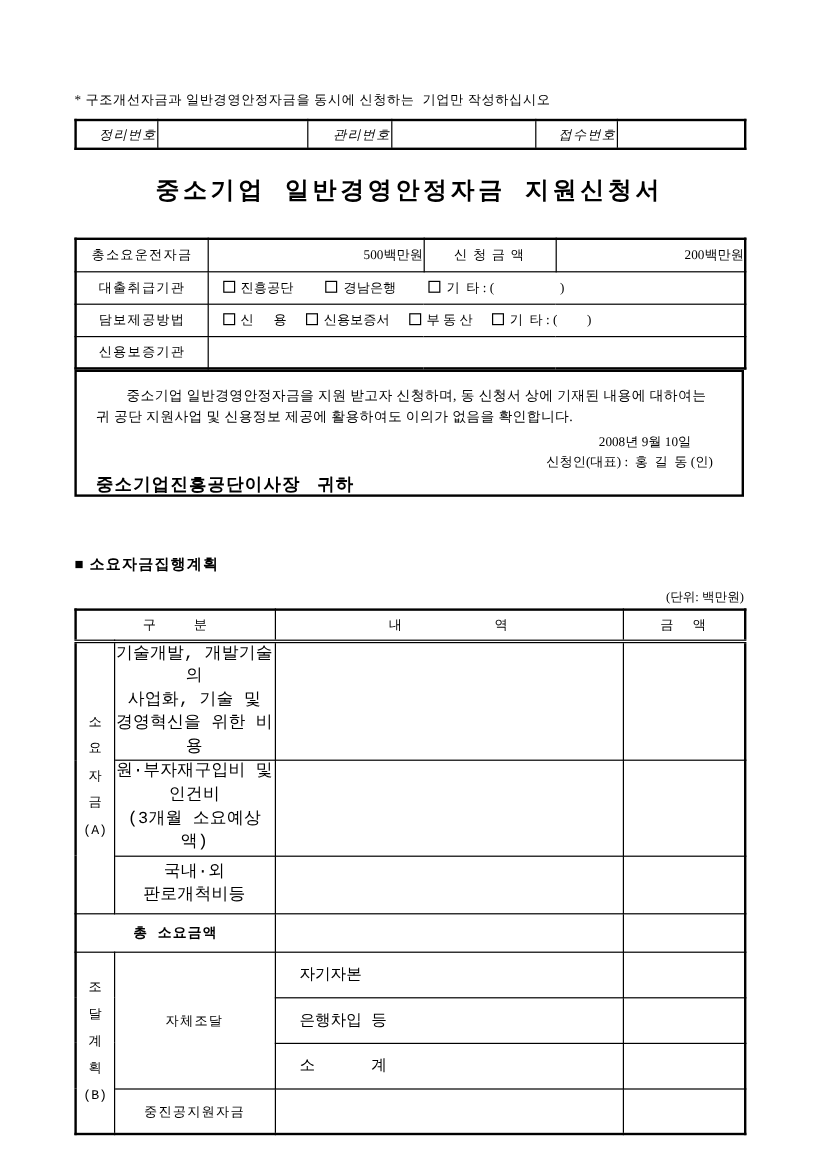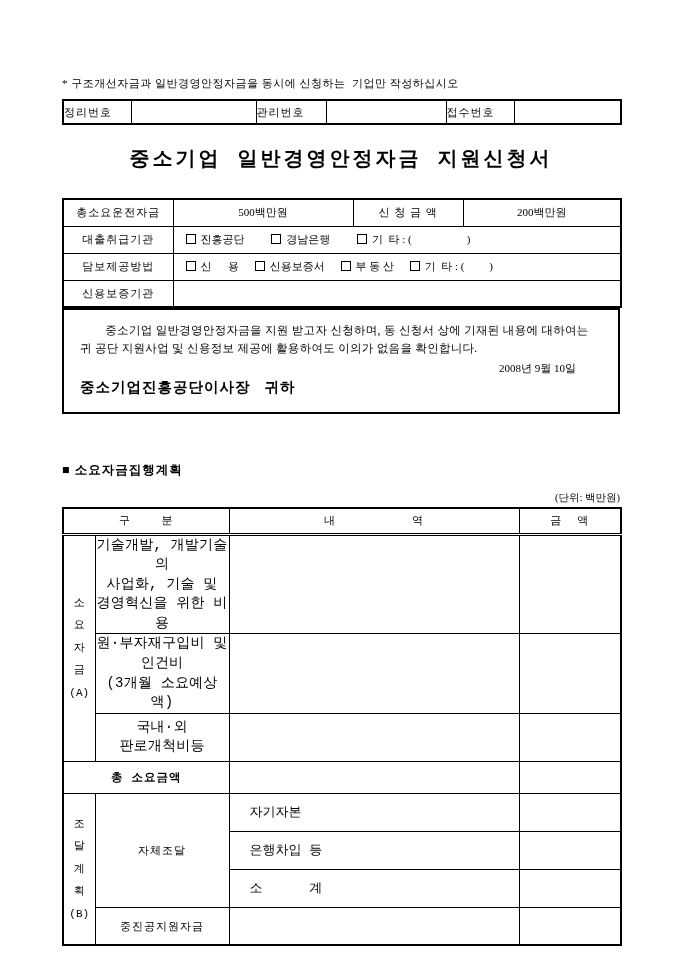--- a/index.html
+++ b/index.html
@@ -12,32 +12,32 @@
   .page { width: 680px; height: 962px; padding: 76px 60px 0 62px; position: relative; }
 
   .note { font-size: 11px; letter-spacing: 0.5px; white-space: pre; }
 
   table { border-collapse: collapse; table-layout: fixed; width: 558px; }
   td, th { border: 1px solid #000; font-size: 11px; font-weight: normal; overflow: hidden; }
 
   
   .ref-table { margin-top: 8px; border: 2px solid #000; }
   .ref-table td { height: 24px; }
-  .ref-table .lbl { text-align: left; letter-spacing: 1px; }
+  .ref-table .lbl { text-align: right; letter-spacing: 1px; font-style: italic; }
 
   .title {
     margin-top: 20px; text-align: center;
     font-size: 20px; font-weight: bold; letter-spacing: 3px; word-spacing: 8px;
   }
 
   
   .info-table { margin-top: 26px; border: 2px solid #000; }
   .info-table td { height: 27px; }
   .info-table .lbl { text-align: center; letter-spacing: 1px; white-space: pre; }
-  .info-table .amt { text-align: center; white-space: pre; }
+  .info-table .amt { text-align: right; white-space: pre; }
   .info-table .opts { padding-left: 12px; }
   .opt { display: inline-block; margin-right: 24px; }
   .opt-tight { margin-right: 13px; }
   .cb { display: inline-block; width: 10px; height: 10px; border: 1px solid #000; margin-right: 5px; vertical-align: -1px; background: #fff; }
   .pre { white-space: pre; }
 
   
   .decl-box { width: 558px; border: 2px solid #000; padding: 12px 16px 10px 16px; height: 106px; }
   .decl-body { font-size: 11.5px; line-height: 1.55; text-indent: 2.2em; letter-spacing: 0.3px; }
   .decl-date { font-size: 11px; text-align: right; padding-right: 26px; margin-top: 3px; }
@@ -127,20 +127,21 @@
       <tr>
         <td class="lbl">신용보증기관</td>
         <td class="fill" colspan="3"></td>
       </tr>
     </tbody>
   </table>
 
   <div class="decl-box">
     <p class="decl-body">중소기업 일반경영안정자금을 지원 받고자 신청하며, 동 신청서 상에 기재된 내용에 대하여는 귀 공단 지원사업 및 신용정보 제공에 활용하여도 이의가 없음을 확인합니다.</p>
     <p class="decl-date">2008년 9월 10일</p>
+    <p class="decl-applicant">신청인(대표) :  홍  길  동 (인)</p>
     <p class="decl-recipient">중소기업진흥공단이사장   귀하</p>
   </div>
 
   <p class="section-heading">■ 소요자금집행계획</p>
   <p class="unit-label">(단위: 백만원)</p>
 
   <table class="plan-table">
     <colgroup>
       <col style="width:32px">
         <col style="width:134px">

